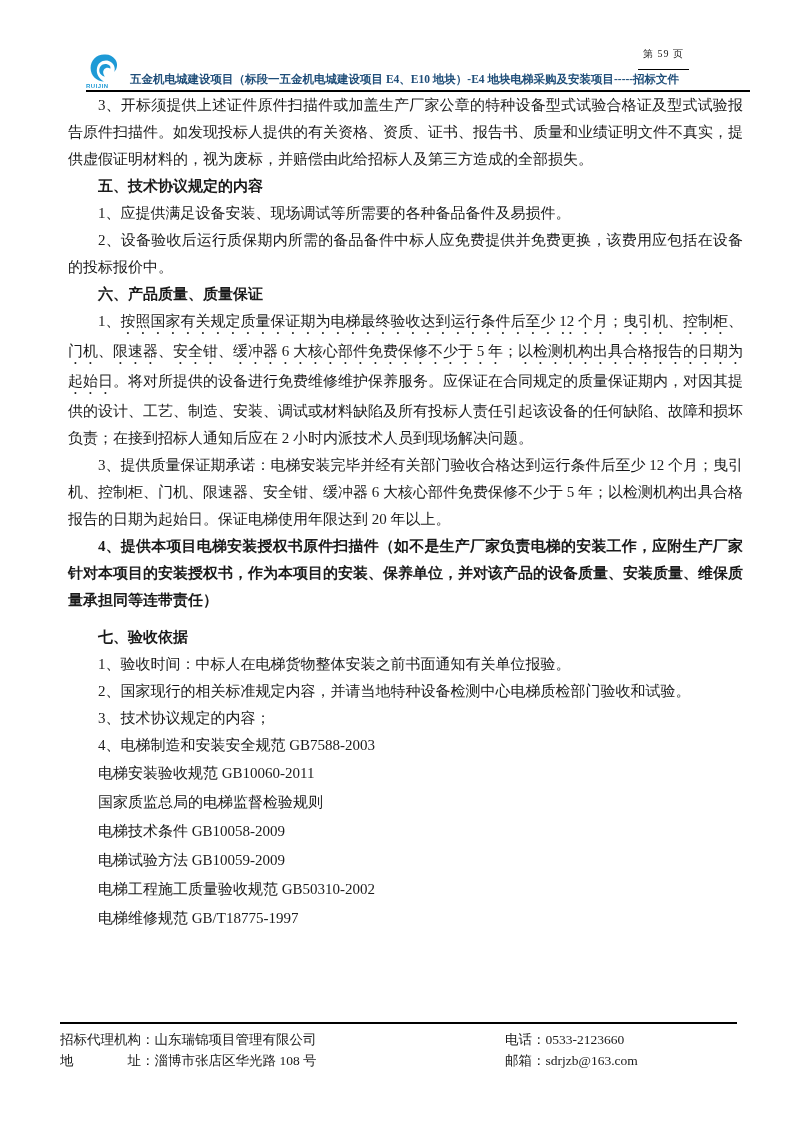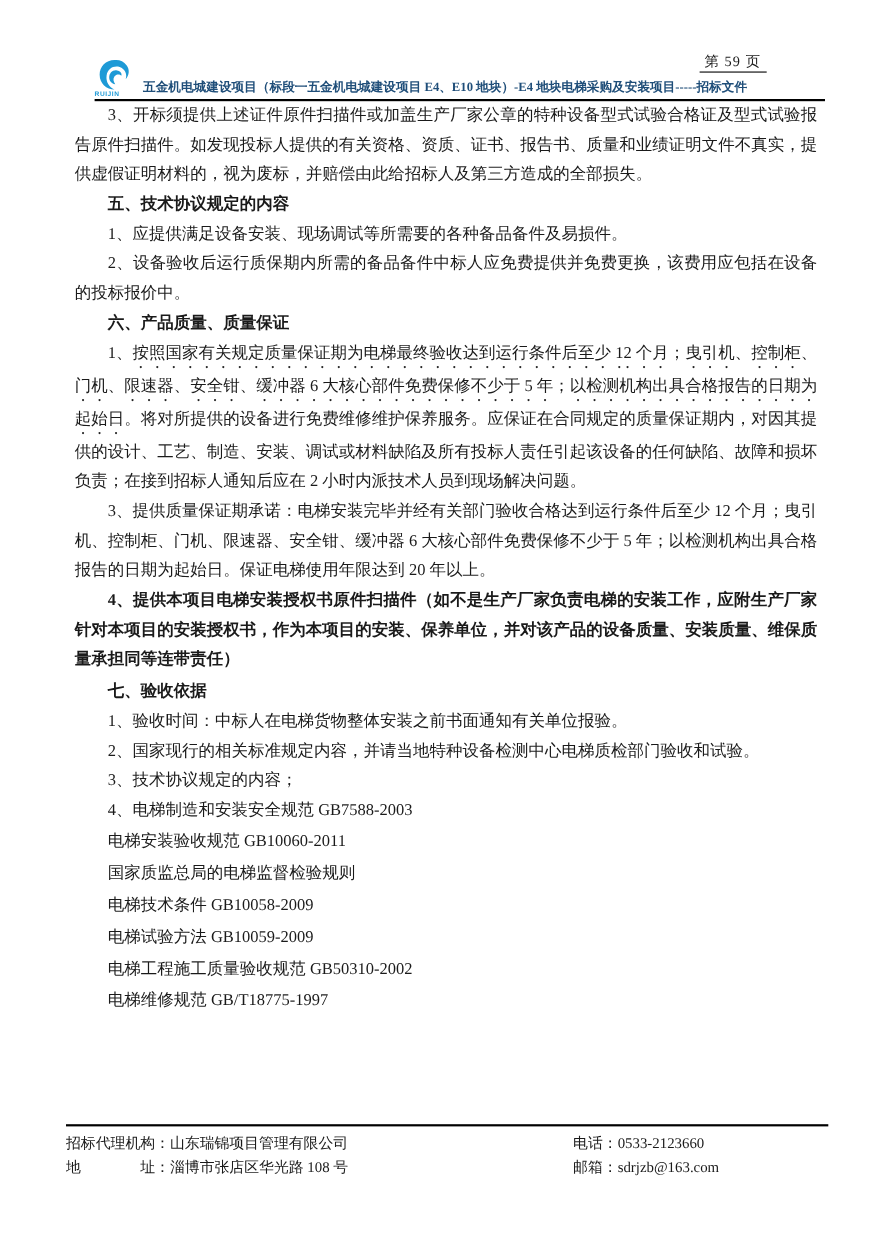--- a/index.html
+++ b/index.html
@@ -5,24 +5,24 @@
   html,body{margin:0;padding:0;background:#ffffff;}
   .sheet{
     position:relative;
     width:793px;height:1122px;
     background:#ffffff;
     font-family:"Liberation Serif","DejaVu Serif",serif;
     color:#1a1a1a;
     overflow:hidden;
   }
   .pagenum{
-    position:absolute;top:47px;right:96px;
-    font-size:13px;letter-spacing:1px;
+    position:absolute;top:47px;right:104px;
+    font-size:10px;letter-spacing:1px;
     border-bottom:1.5px solid #000;
-    padding:0 5px 0 5px;
+    padding:0 5px 8px 5px;
   }
   .header{
     position:absolute;top:44px;left:86px;right:43px;height:46px;
     border-bottom:2.5px solid #000;
     display:flex;align-items:flex-end;
   }
   .logo{
     width:44px;flex:0 0 44px;
     display:flex;flex-direction:column;align-items:flex-start;
     padding-bottom:1px;
@@ -37,30 +37,30 @@
     padding-bottom:3px;white-space:nowrap;
   }
   .doc-body{
     position:absolute;top:92px;left:68px;right:50px;
     font-size:15px;line-height:27px;
     text-align:justify;
   }
   .block{text-indent:2em;}
   .block.heading{font-weight:bold;}
   .block.para-bold{font-weight:bold;}
-  .block.mt{margin-top:2px;}
+  .block.mt{margin-top:10px;}
   .block.list{line-height:29px;}
   .em-dots{
     -webkit-text-emphasis:filled dot #222;
     text-emphasis:filled dot #222;
     -webkit-text-emphasis-position:under right;
     text-emphasis-position:under right;
   }
   .footer{
-    position:absolute;top:1022px;left:60px;right:40px;
+    position:absolute;top:1022px;left:60px;right:56px;
     border-top:2.5px solid #000;
     padding-top:5px;
     display:flex;
     font-size:13.5px;line-height:21px;
   }
   .f-left{flex:1 1 auto;}
   .f-right{flex:0 0 232px;margin-left:16px;}
   .f-row{white-space:nowrap;}
 </style>
 </head>

